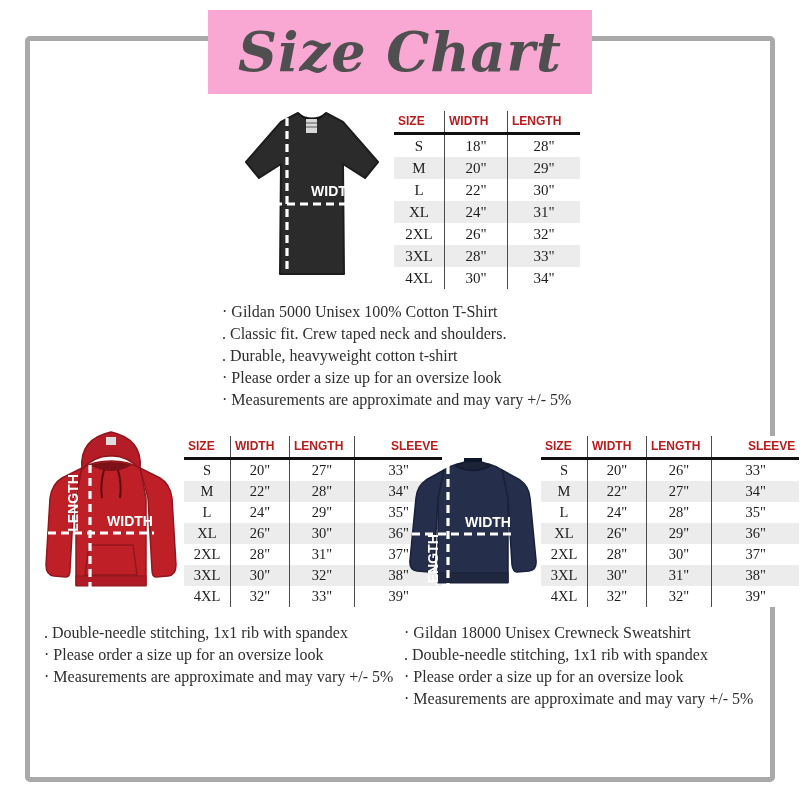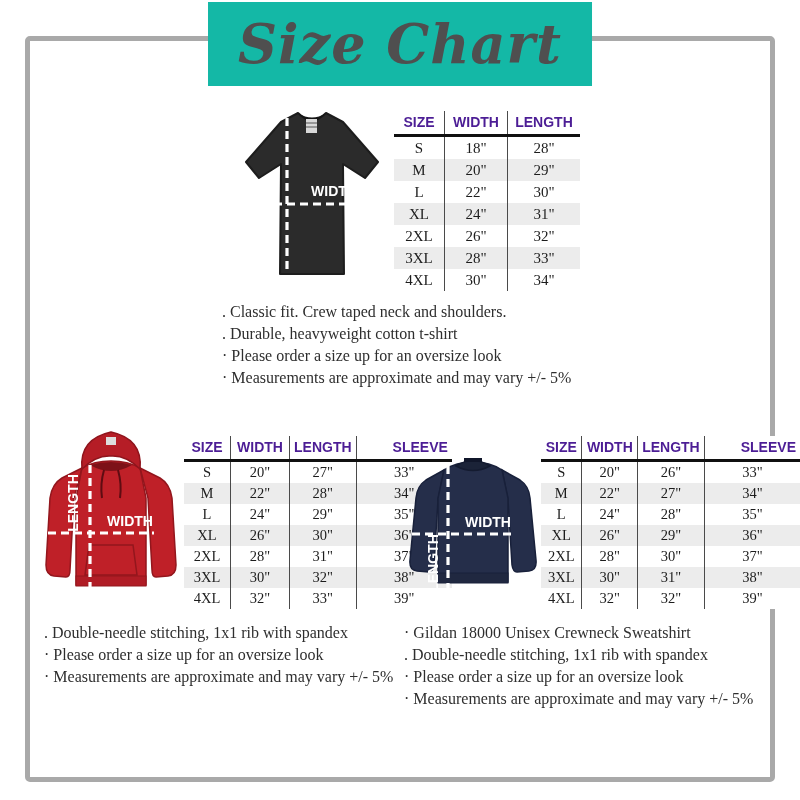--- a/index.html
+++ b/index.html
@@ -7,34 +7,34 @@
     width:800px;height:800px;position:relative;background:#ffffff;
     font-family:"Liberation Serif",serif;overflow:hidden;
   }
   
   .frame{
     position:absolute;left:25px;top:36px;width:740px;height:736px;
     border:5px solid #a9a9a9;border-radius:5px;background:transparent;
   }
   
   .title-wrap{
-    position:absolute;top:2px;left:50%;transform:translateX(-50%);
-    background:#14b8a6;padding:0 30px;z-index:3;
+    position:absolute;top:10px;left:50%;transform:translateX(-50%);
+    background:#f9a8d4;padding:0 30px;z-index:3;
   }
   .title{
     font-family:"DejaVu Serif",serif;font-style:italic;font-weight:bold;
     font-size:54px;line-height:84px;color:#4f4f4f;letter-spacing:1px;
     white-space:nowrap;
   }
   
   table{border-collapse:collapse;color:#1c1c1c;background:#fff;}
   th{
-    font-family:"Liberation Sans",sans-serif;font-weight:700;font-size:14px;
-    padding:3px 4px 4px;border-bottom:3px solid #101010;text-align:center;
-    letter-spacing:0px;color:#4c1d95;
+    font-family:"Liberation Sans",sans-serif;font-weight:700;font-size:12px;
+    padding:3px 4px 4px;border-bottom:3px solid #101010;text-align:left;
+    letter-spacing:0px;color:#b91c1c;
   }
   td{
     font-size:15px;text-align:center;padding:1px 4px;height:20px;
     font-family:"Liberation Serif",serif;
   }
   th + th, td + td{border-left:1.5px solid #4a4a4a;}
   tr.alt{background:#ececec;}
   #tshirt-table{position:absolute;left:394px;top:111px;}
   #tshirt-table th:nth-child(1){width:42px;}
   #tshirt-table th:nth-child(2){width:54px;}
@@ -126,20 +126,21 @@
       </tr>
       <tr>
         <td>4XL</td>
         <td>30"</td>
         <td>34"</td>
       </tr>
     </tbody>
   </table>
 
 <div id="tshirt-bullets" class="bullets">
+    <div class="bullet-line">· Gildan 5000 Unisex 100% Cotton T-Shirt</div>
     <div class="bullet-line">. Classic fit. Crew taped neck and shoulders.</div>
     <div class="bullet-line">. Durable, heavyweight cotton t-shirt</div>
     <div class="bullet-line">· Please order a size up for an oversize look</div>
     <div class="bullet-line">· Measurements are approximate and may vary +/- 5%</div>
   </div>
 
 <svg id="hoodie-image" class="garment" width="158" height="194" viewBox="0 0 158 194">
 
   <path d="M50,45 L30,55 Q20,61 18,75 L14,142 Q14,152 22,153 L34,154 Q38,154 38,147 L42,75 Z" fill="#bf2028" stroke="#93161d" stroke-width="1.5"></path>
   <path d="M108,45 L128,55 Q138,61 140,75 L144,142 Q144,152 136,153 L124,154 Q120,154 120,147 L116,75 Z" fill="#bf2028" stroke="#93161d" stroke-width="1.5"></path>

